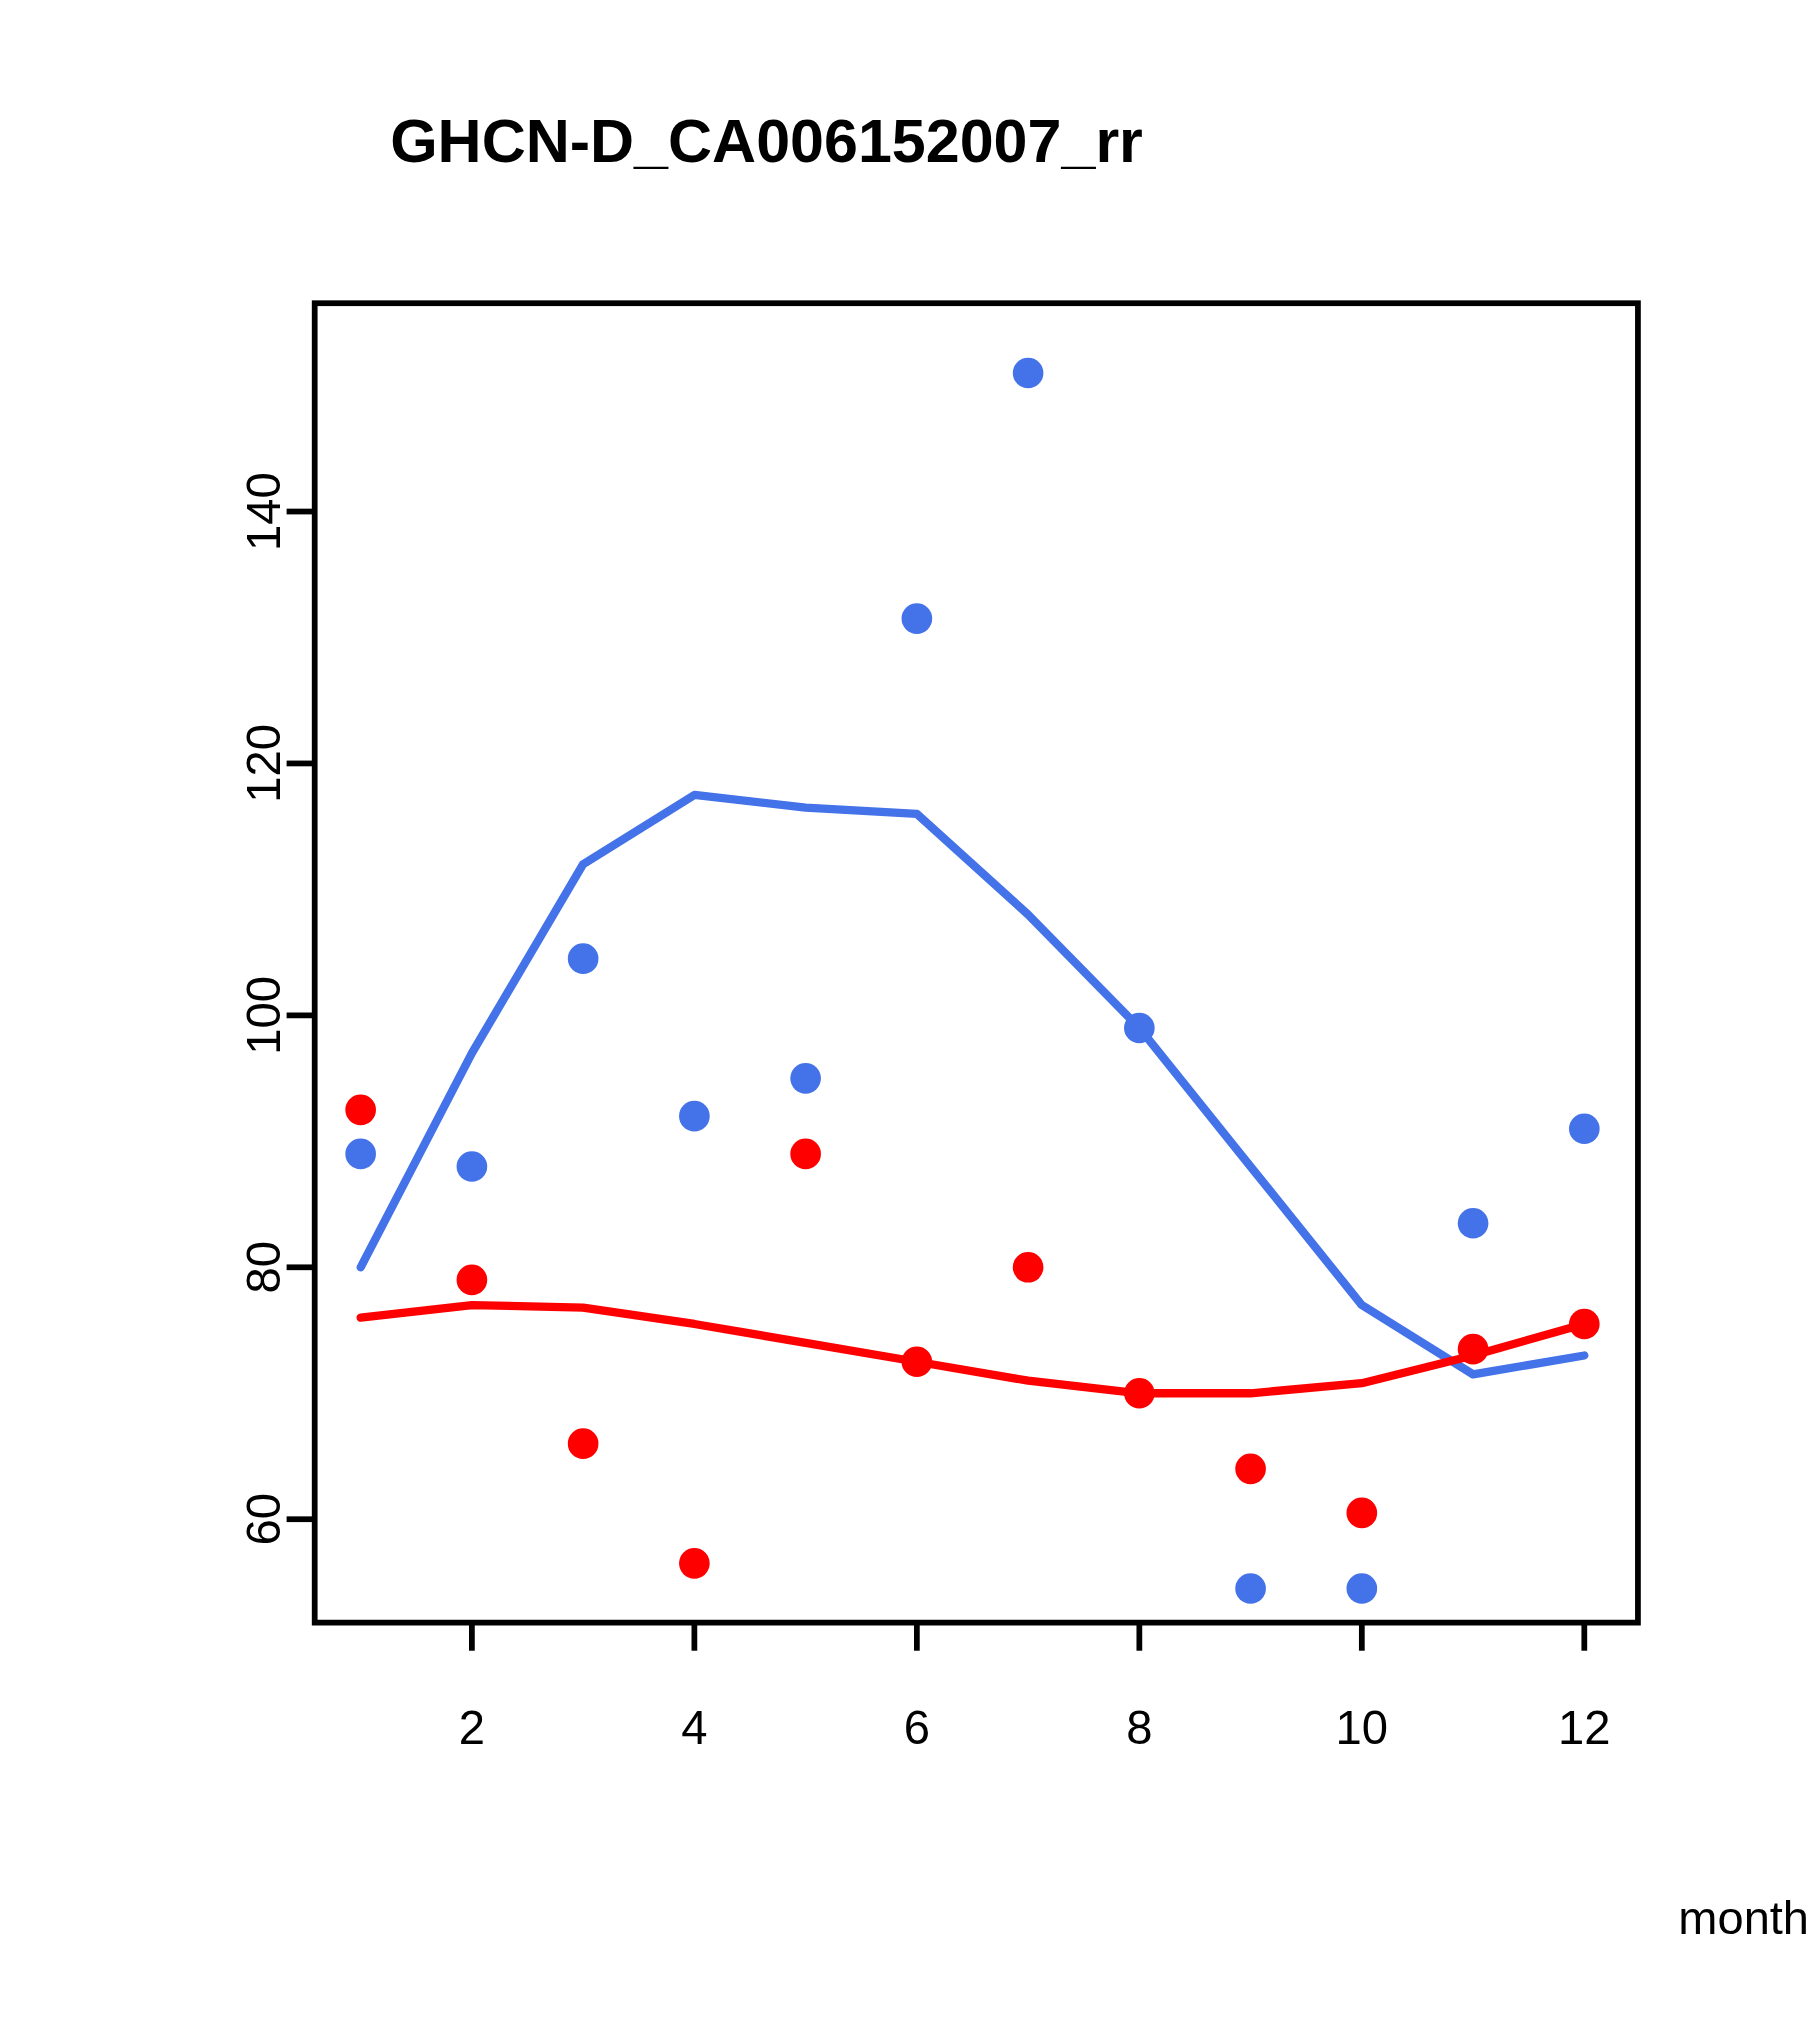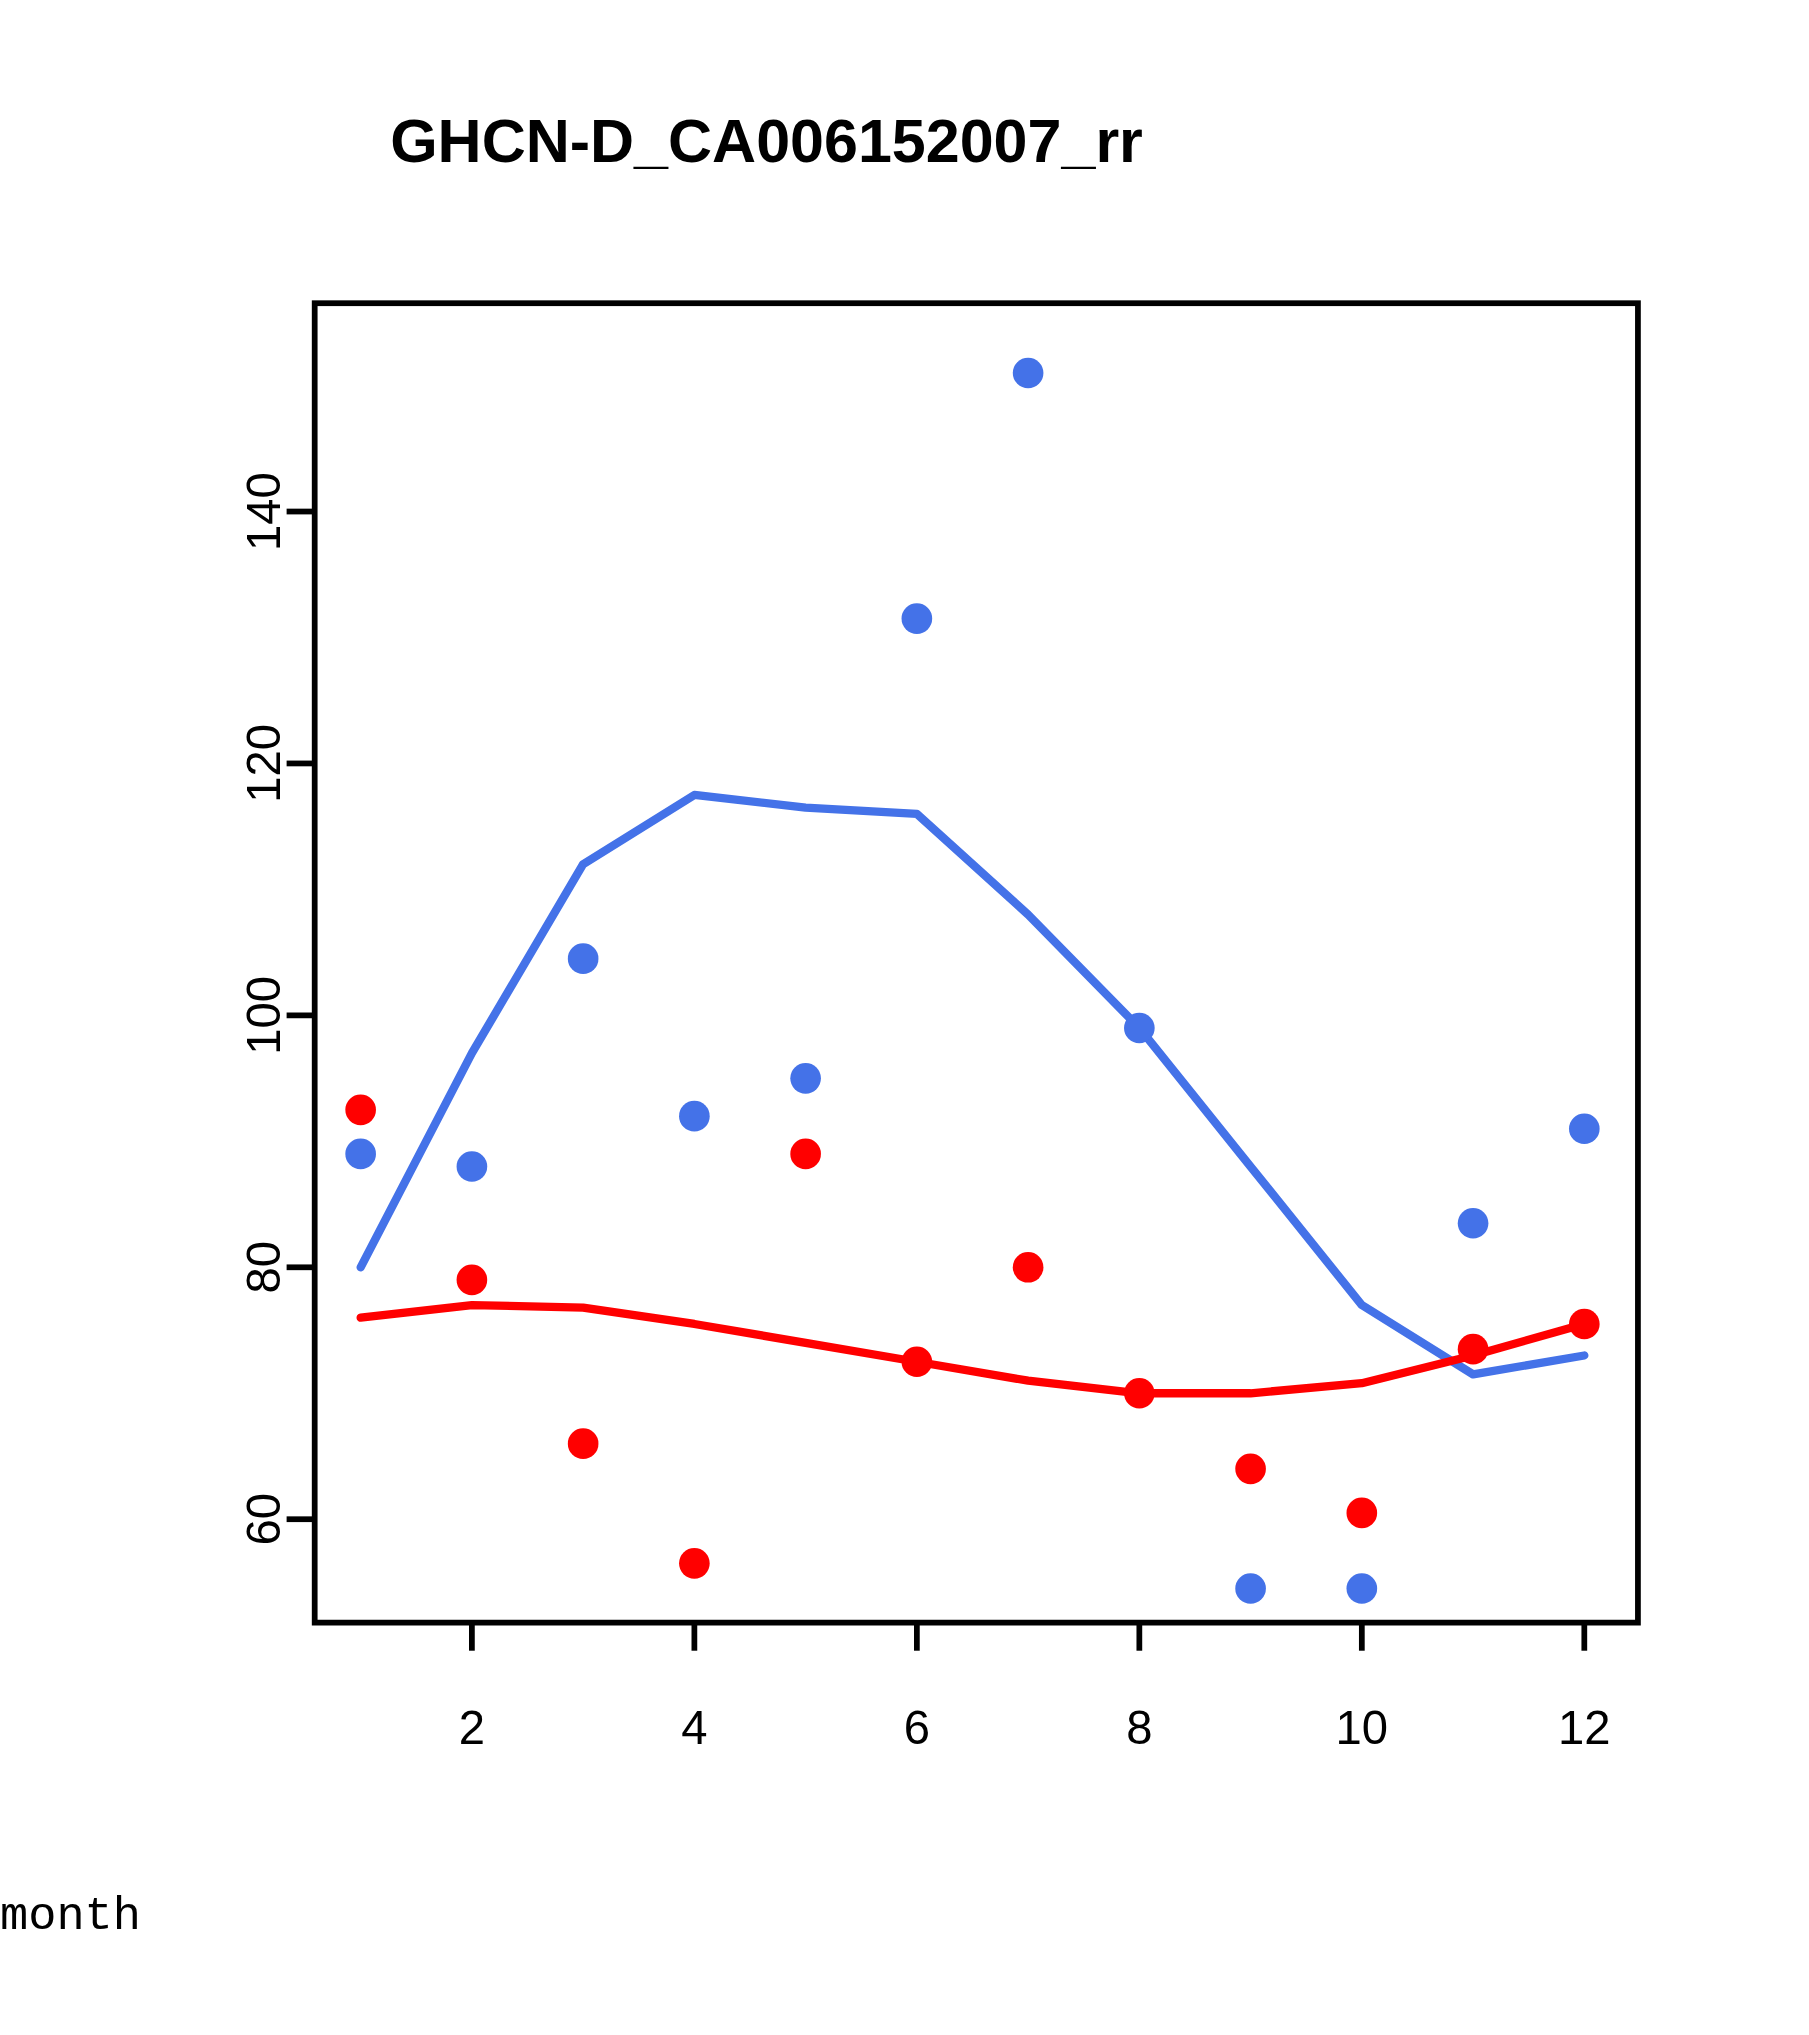--- a/index.html
+++ b/index.html
@@ -40,24 +40,24 @@
   .axis-tick-label {
     font-family: "Liberation Sans", sans-serif;
     font-size: 74px;
     fill: #000000;
   }
   #xlabel-text {
     position: absolute;
     left: 0;
     top: 1890px;
     width: 1809px;
-    text-align: left;
+    text-align: right;
     font-size: 47px;
     color: #000000;
-    font-family: Liberation Mono, monospace;
+    font-family: Liberation Sans, sans-serif;
   }
 </style>
 </head>
 <body>
 
 <div id="figure">
 
   <div id="chart-title">GHCN-D_CA006152007_rr</div>
 
   <svg id="plot-svg" width="1809" height="2035" viewBox="0 0 2834 3188">

